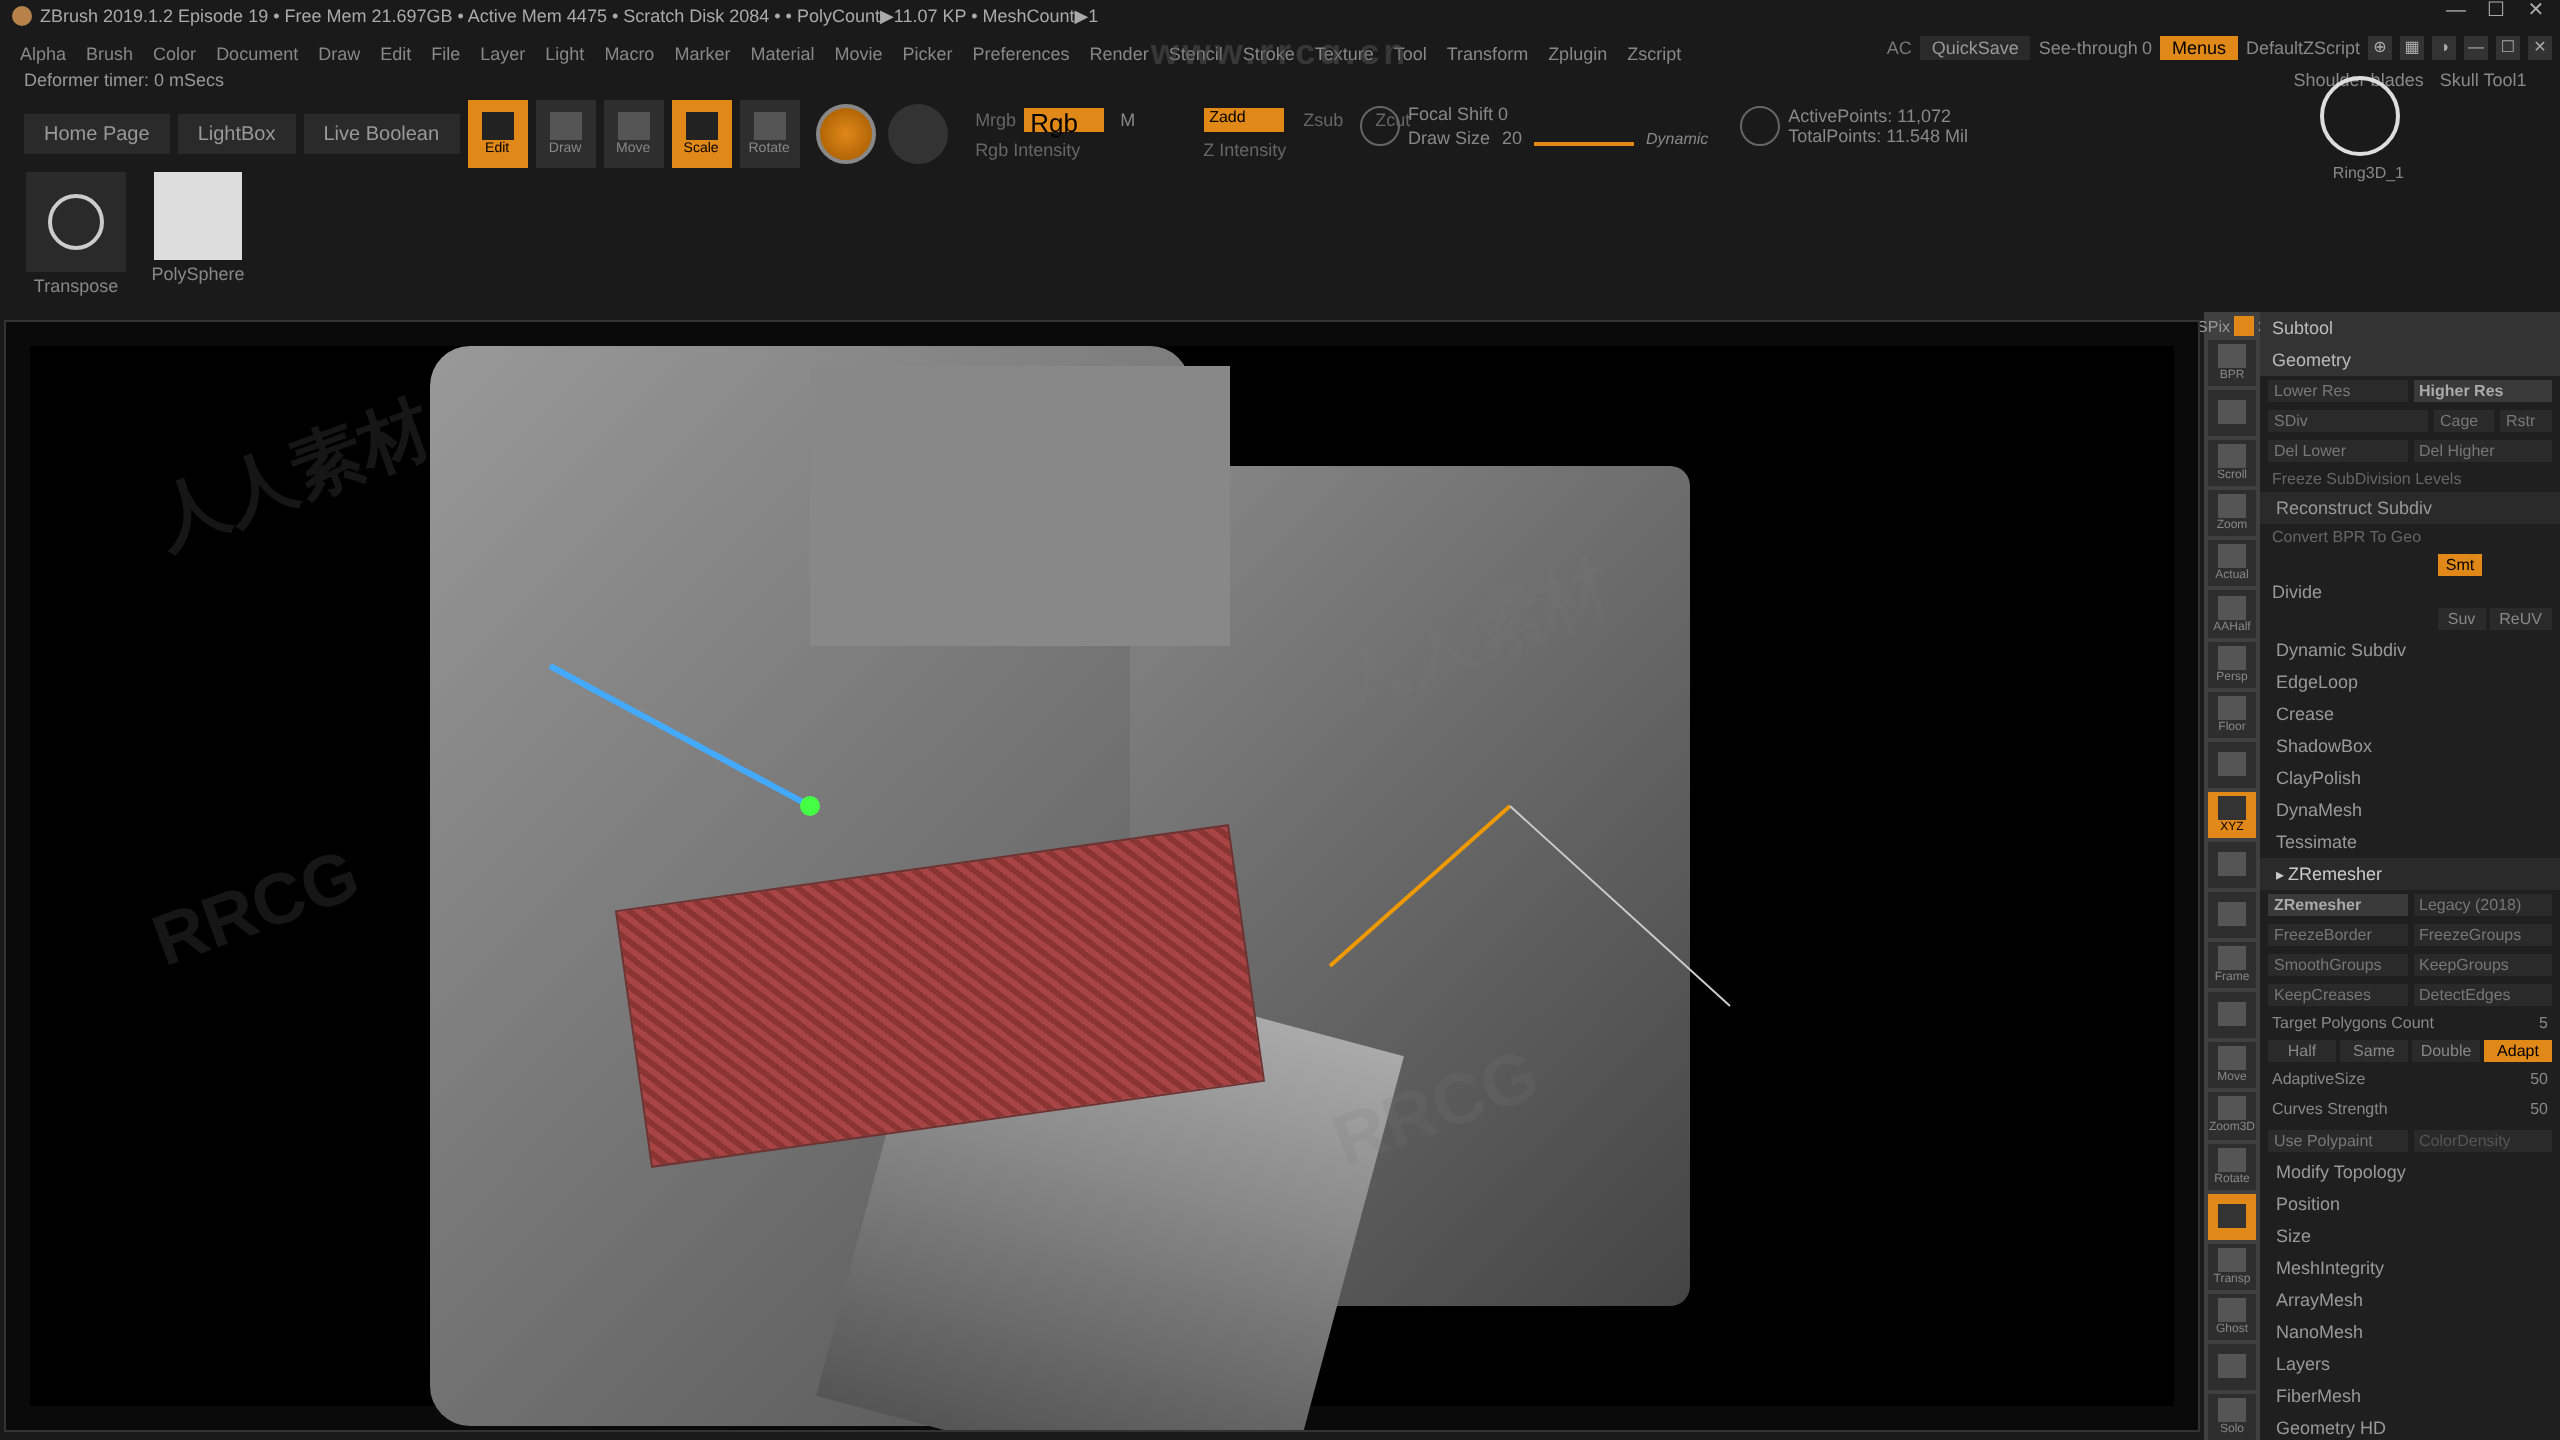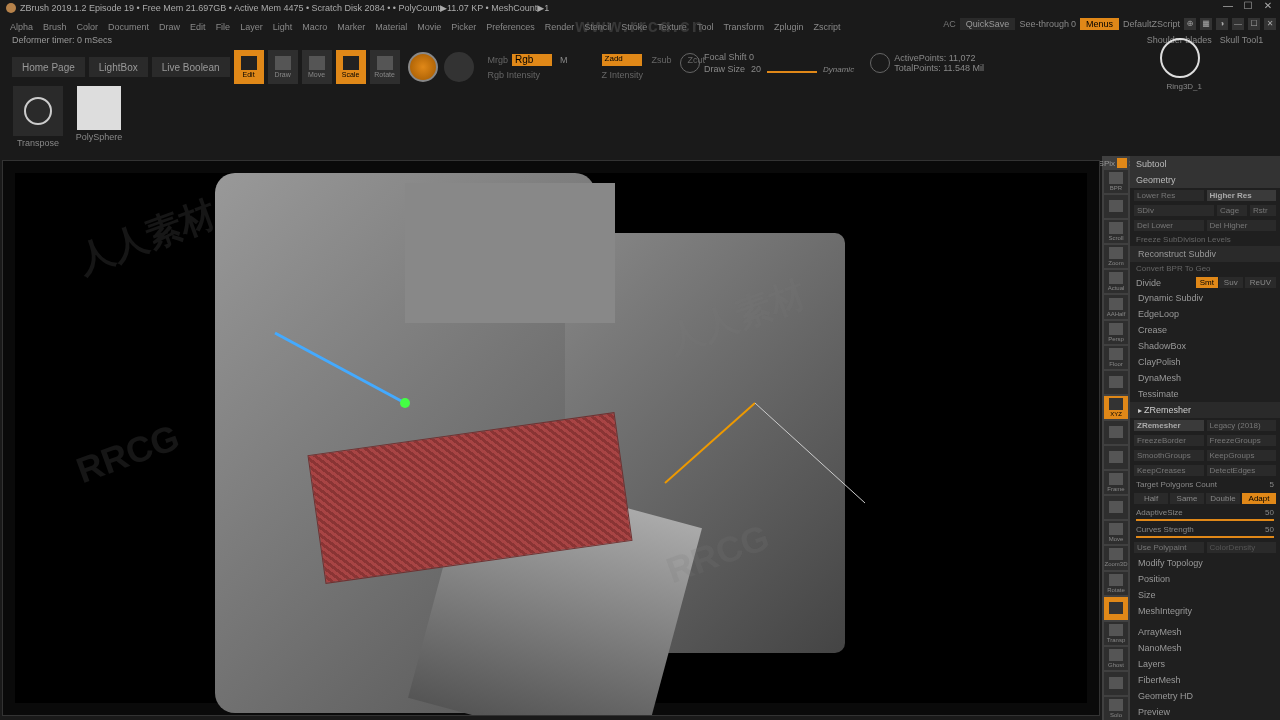--- a/index.html
+++ b/index.html
@@ -99,21 +99,21 @@
 .rightpanel .row2 .c.hl { background:#3a3a3a; color:#aaa;font-weight:bold; }
 .rightpanel .smt { background:#e08818; color:#000; padding:1px 4px; font-size:8px; }
 .rightpanel .row3 { display:flex; padding:2px 4px; gap:2px; }
 .rightpanel .row3 .seg { flex:1; background:#2a2a2a; padding:1px 2px; font-size:8px; color:#888; text-align:center; }
 .rightpanel .row3 .seg.on { background:#e08818; color:#000; }
 .rightpanel .sliderrow { padding:2px 6px; display:flex; justify-content:space-between; color:#888; font-size:8px; }
 .rightpanel .sbar { height:2px; background:#e08818; margin:0 6px 2px; }
 .rightpanel .darkrow{ padding:2px 6px; color:#666; font-size:8px;}
 .rightpanel .divide-row { display:flex; align-items:center; padding:2px 4px; gap:4px; }
 .rightpanel .divide-lbl { flex:1; color:#999; padding-left:2px; }
-.rightpanel .suv-col { display:flex; gap:1px; }
+.rightpanel .suv-col { display:flex; flex-direction:column; gap:16px; }
 .rightpanel .suv-col .r { display:flex; gap:2px; }
 .rightpanel .suv-col .b { background:#2a2a2a; padding:1px 5px; font-size:8px; color:#888; }
 </style>
 </head>
 <body>
 
 <div class="titlebar">
   <div class="logo"></div>
   <div class="title">ZBrush 2019.1.2    Episode 19   • Free Mem 21.697GB • Active Mem 4475 • Scratch Disk 2084 •  • PolyCount▶11.07 KP  • MeshCount▶1</div>
   <div class="wincontrols">
@@ -193,21 +193,21 @@
     </div>
   <div class="modebtn">
       <div class="ic"></div>
       <span>Rotate</span>
     </div>
   <div class="gyro" style="background:radial-gradient(#e08818,#a05800)"></div>
   <div class="gray"></div>
   <div class="sliderlabels">
     <div class="slcol">
         <span>Mrgb</span>
-        <span class="orangeslot" style="color:#000;font-size:10px;padding-left:3px;">Rgb</span>
+        <span class="orangeslot" style="color:#000;font-size:13px;padding-left:3px;">Rgb</span>
         <span class="label-m">M</span>
       </div>
     <div class="slcol">
         <span>Rgb Intensity</span>
       </div>
   </div>
   <div class="sliderlabels" style="margin-left:30px">
     <div class="slcol">
         <span class="orangeslot" style="color:#000;font-size:8px;padding-left:3px;">Zadd</span>
         <span style="margin-left:6px;">Zsub</span>

